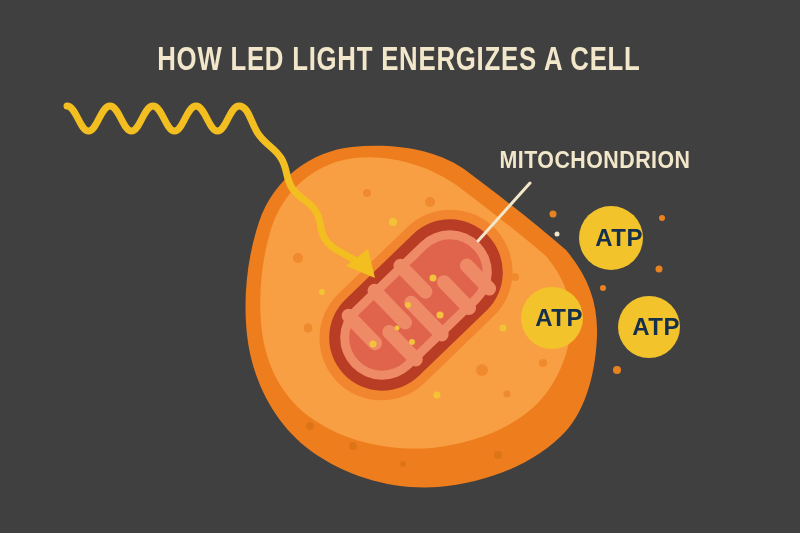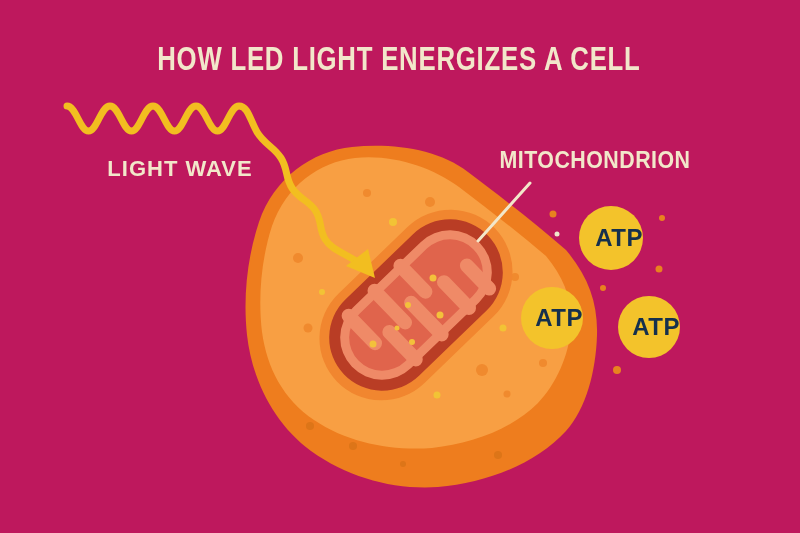--- a/index.html
+++ b/index.html
@@ -3,21 +3,21 @@
 <meta charset="utf-8">
 <style>
   html,body{margin:0;padding:0;}
   body{
     width:800px;height:533px;
     background:#0c2d4d;
     font-family:"Liberation Sans", sans-serif;
     overflow:hidden;
   }
   #stage{
-    position:relative;width:800px;height:533px;background:#be185d;
+    position:relative;width:800px;height:533px;background:#404040;
   }
   #art{position:absolute;left:0;top:0;width:800px;height:533px;}
   .txt{position:absolute;color:#f2e7ca;font-weight:bold;white-space:nowrap;}
   #title{
     left:0;top:40px;width:800px;text-align:center;
     font-size:33px;letter-spacing:1px;
     transform:scaleX(0.78);transform-origin:395px 50%;
   }
   #light-wave-label{
     left:0;top:156px;width:360px;text-align:center;
@@ -137,21 +137,20 @@
       <circle cx="553" cy="214" r="3.5" fill="#e8821f"></circle>
       <circle cx="557" cy="234" r="2.5" fill="#f0e7cc"></circle>
       <circle cx="662" cy="218" r="3" fill="#e8821f"></circle>
       <circle cx="659" cy="269" r="3.5" fill="#e8821f"></circle>
       <circle cx="603" cy="288" r="3" fill="#e8821f"></circle>
       <circle cx="617" cy="370" r="4" fill="#e8821f"></circle>
     </g>
   </svg>
 
   <div id="title" class="txt">HOW LED LIGHT ENERGIZES A CELL</div>
-  <div id="light-wave-label" class="txt">LIGHT WAVE</div>
   <div id="mito-label" class="txt">MITOCHONDRION</div>
 
   <div id="atp-1" class="atp-badge">
     <span>ATP</span>
   </div>
   <div id="atp-2" class="atp-badge">
     <span>ATP</span>
   </div>
   <div id="atp-3" class="atp-badge">
     <span>ATP</span>

